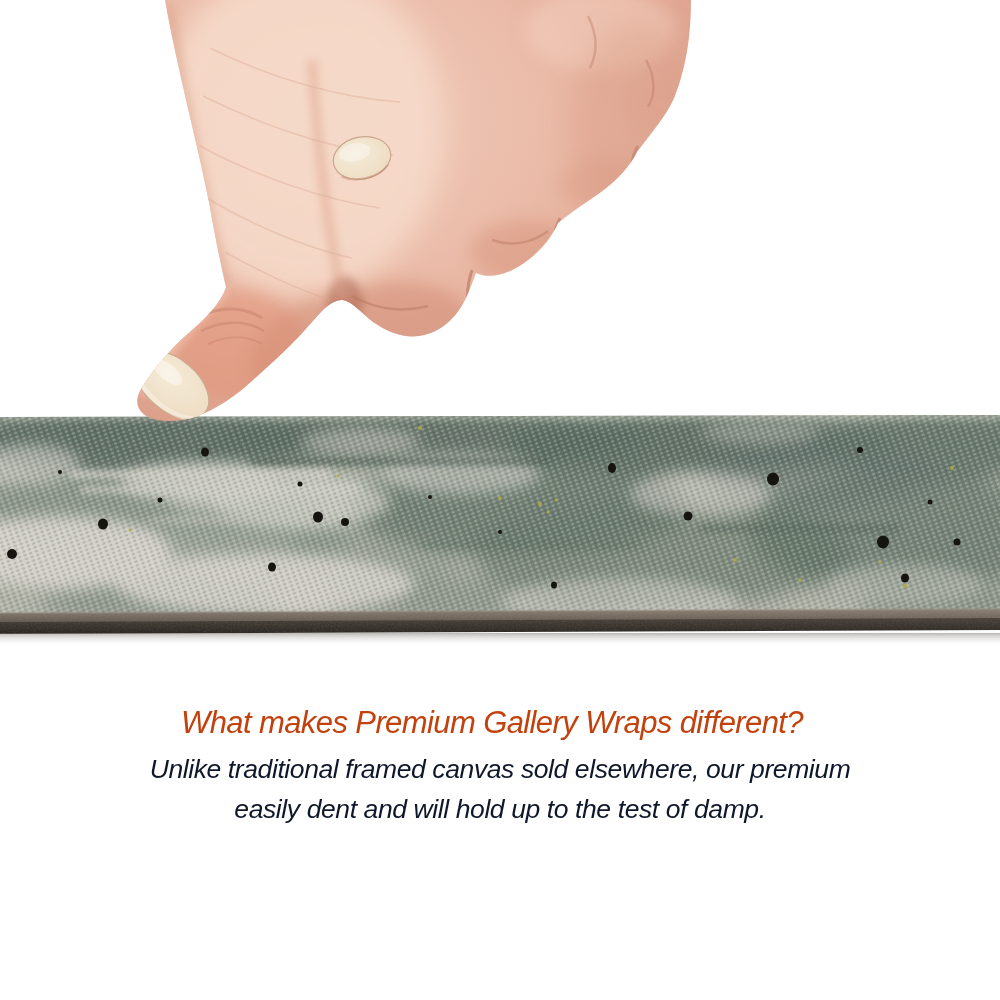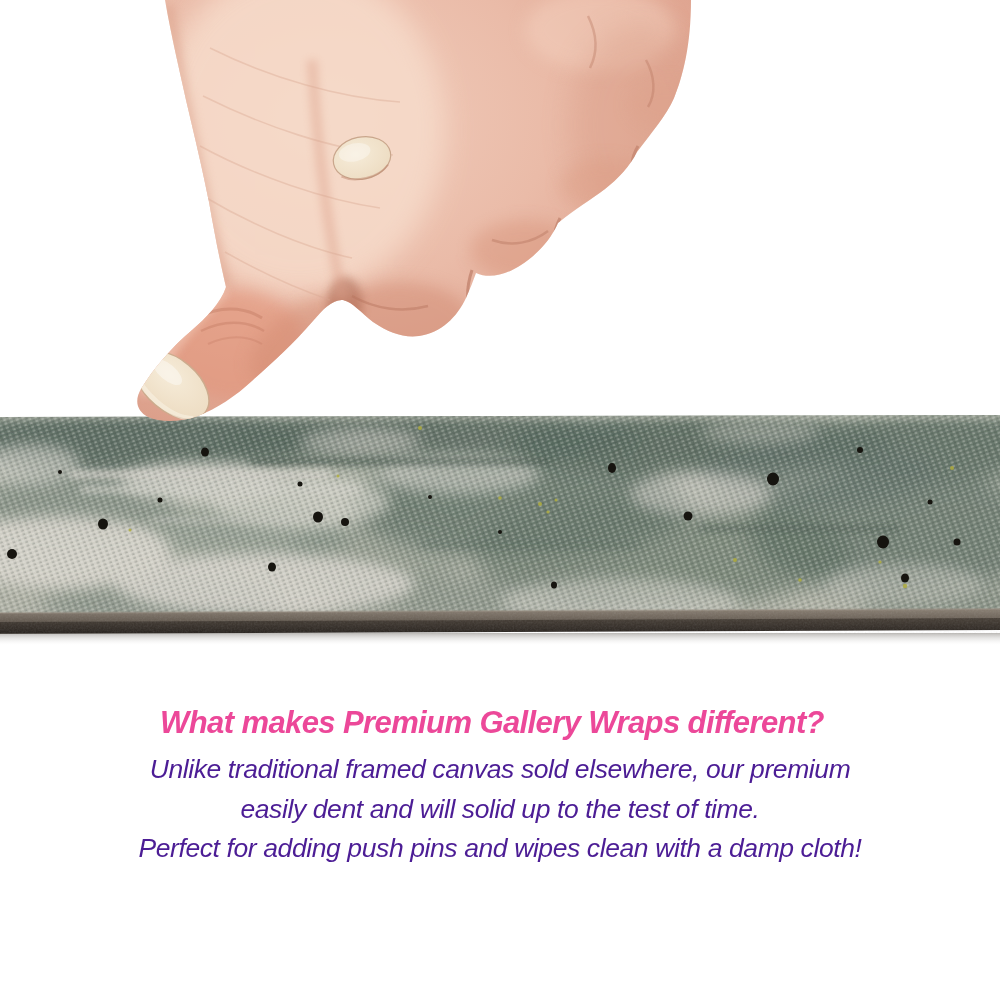--- a/index.html
+++ b/index.html
@@ -7,29 +7,29 @@
     position:relative; width:1000px; height:1000px;
     background:#ffffff; overflow:hidden;
     font-family:"Liberation Sans", sans-serif;
   }
   .layer { position:absolute; left:0; display:block; }
   .canvas-strip { top:412px; }
   .hand { top:0; }
   .info { position:absolute; top:700px; left:0; width:1000px; text-align:center; }
   .heading {
     margin:0 16px 5px 0;
-    font-style:italic; font-weight:bold;
+    font-style:italic; font-weight:normal;
     font-size:31px; line-height:45px; letter-spacing:-0.6px;
-    color:#ec4899;
+    color:#c2410c;
   }
   .line {
     margin:0;
     font-style:italic; font-weight:normal;
     font-size:26.5px; line-height:39.5px; letter-spacing:-0.4px;
-    color:#4c1d95;
+    color:#0f172a;
   }
 </style>
 </head>
 <body>
 
 <div class="stage">
 
   <svg class="layer canvas-strip" width="1000" height="236" viewBox="0 0 1000 236" aria-hidden="true">
     <defs>
       <clipPath id="stripClip">
@@ -260,17 +260,16 @@
         <ellipse cx="172" cy="385" rx="43" ry="26" fill="url(#nailG)" stroke="#cdab8d" stroke-width="1.5"></ellipse>
         <ellipse cx="160" cy="378" rx="18" ry="8" fill="#ffffff" opacity="0.4"></ellipse>
         <path d="M135,398 C152,410 192,412 210,397" stroke="#f8f2e2" stroke-width="5" fill="none" opacity="0.6"></path>
       </g>
     </g>
   </svg>
 
   <div class="info">
     <h1 class="heading">What makes Premium Gallery Wraps different?</h1>
     <p class="line">Unlike traditional framed canvas sold elsewhere, our premium</p>
-    <p class="line">easily dent and will solid up to the test of time.</p>
-    <p class="line">Perfect for adding push pins and wipes clean with a damp cloth!</p>
+    <p class="line">easily dent and will hold up to the test of damp.</p>
   </div>
 
 </div>
 
 </body></html>

